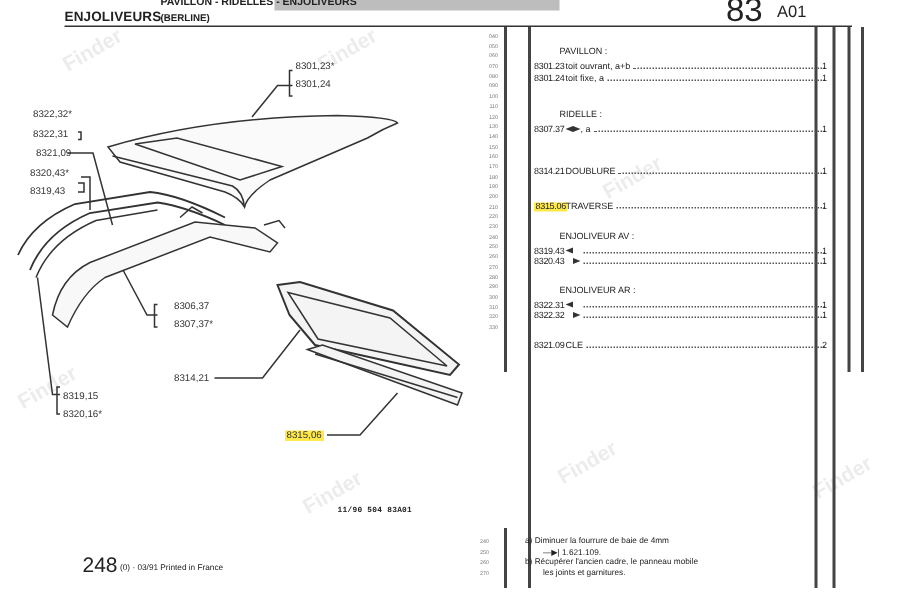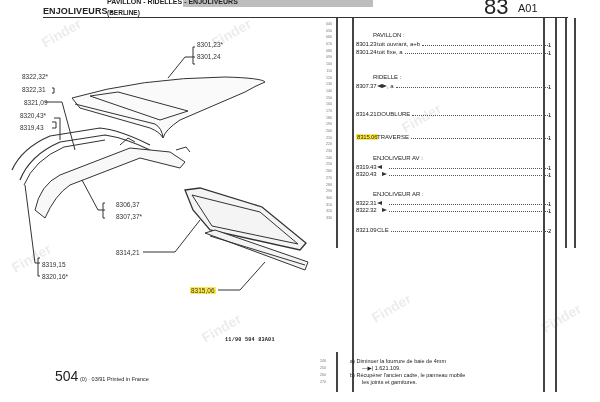--- a/index.html
+++ b/index.html
@@ -223,14 +223,14 @@
 
 <div class="nr" style="top:359px">240</div>
 <div class="nr" style="top:366px">250</div>
 <div class="nr" style="top:373px">260</div>
 <div class="nr" style="top:380px">270</div>
 <div class="note" style="top:358px">a) Diminuer la fourrure de baie de 4mm</div>
 <div class="note" style="top:365px;left:362px">—▶| <span>1.621.109.</span></div>
 <div class="note" style="top:372px">b) Récupérer l'ancien cadre, le panneau mobile</div>
 <div class="note" style="top:379px;left:362px">les joints et garnitures.</div>
 
-<div class="abs footer-model">504</div>
+<div class="abs footer-model">248</div>
 <div class="abs footer-rest">(0) · 03/91 Printed in France</div>
 
 </body></html>

